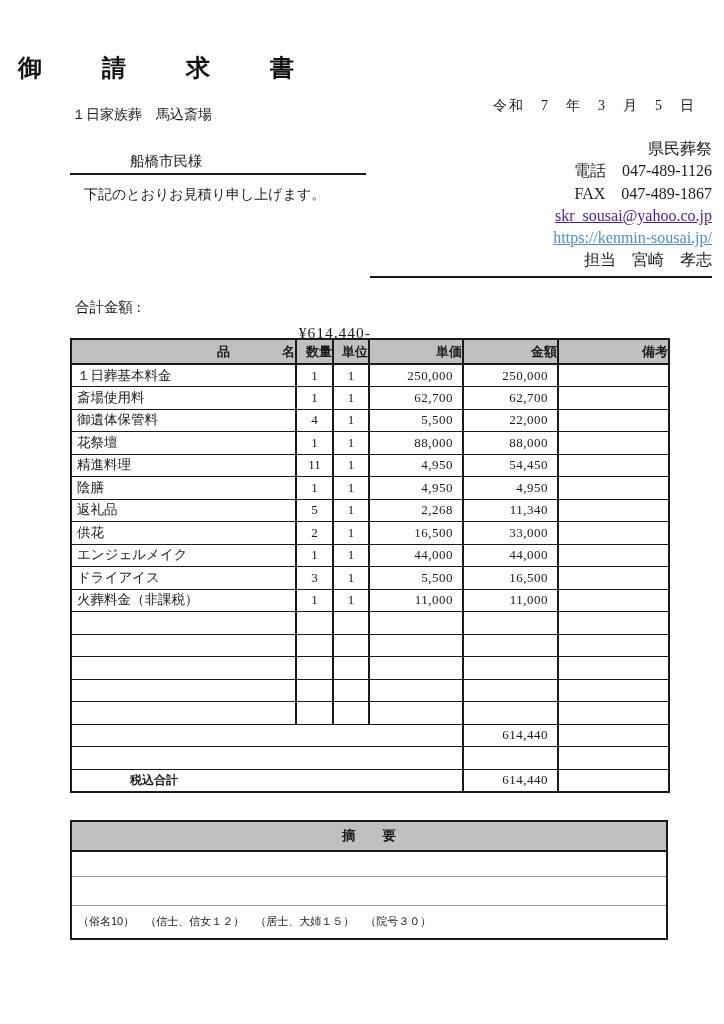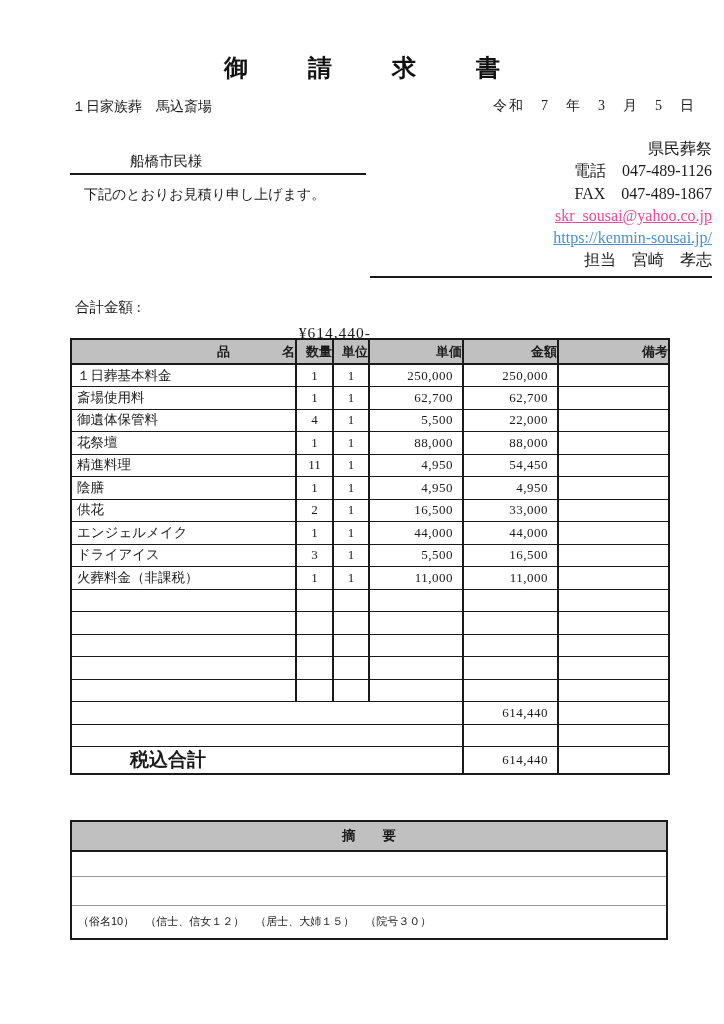--- a/index.html
+++ b/index.html
@@ -6,31 +6,31 @@
   html,body { background:#ffffff; }
   body {
     width:724px; height:1024px; position:relative; overflow:hidden;
     font-family:"Liberation Serif","DejaVu Serif",serif;
     color:#1a1a1a; font-size:14px;
   }
   .abs { position:absolute; }
 
   
   .doc-title {
-    top:52px; left:0; width:724px; text-align:center;
+    top:52px; left:0; width:724px; text-align:left;
     font-family:"Liberation Sans","DejaVu Sans",sans-serif;
     font-weight:bold; font-size:24px; letter-spacing:18px; text-indent:18px;
     color:#111;
   }
 
   
   .doc-date { top:97px; right:28px; font-size:14px; letter-spacing:2px; }
 
   
-  .project-line { top:98px; left:72px; font-size:14px; }
+  .project-line { top:106px; left:72px; font-size:14px; }
 
   
   .customer-block {
     top:152px; left:70px; width:296px;
     border-bottom:2px solid #1a1a1a; padding-bottom:2px;
   }
   .customer-name { padding-left:60px; font-size:14.5px; }
   .greeting { top:186px; left:84px; font-size:14px; }
 
   
@@ -72,21 +72,21 @@
   table.items tbody td { height:22.5px; }
   .c-name { text-align:left; padding-left:5px; font-size:13.5px; }
   .c-ctr  { text-align:center; }
   .c-num  { text-align:right; padding-right:9px; letter-spacing:0.5px; }
   .c-note {}
   tr.totals-sub td { height:22px; }
   tr.totals-gap td { height:17px; }
   tr.totals-final td { height:23px; }
   .lbl-total {
     font-family:"Liberation Sans","DejaVu Sans",sans-serif;
-    font-weight:bold; text-align:left; padding-left:58px; font-size:19px;
+    font-weight:bold; text-align:left; padding-left:58px; font-size:12px;
   }
 
   
   table.remarks {
     position:absolute; top:820px; left:70px; width:598px;
     border-collapse:collapse; table-layout:fixed; font-size:13px;
   }
   table.remarks th {
     background:#c0c0c0; height:30px;
     font-family:"Liberation Sans","DejaVu Sans",sans-serif;
@@ -115,21 +115,21 @@
 
   <div class="abs customer-block">
     <div class="customer-name">船橋市民様</div>
   </div>
   <div class="abs greeting">下記のとおりお見積り申し上げます。</div>
 
   <div class="abs company-block">
     <div class="line">県民葬祭</div>
     <div class="line">電話　047-489-1126</div>
     <div class="line">FAX　047-489-1867</div>
-    <div class="line"><a class="link" style="color: #ec4899; margin-top: 40px;">skr_sousai@yahoo.co.jp</a></div>
+    <div class="line"><a class="link" style="color: #4c1d95; margin-top: 40px;">skr_sousai@yahoo.co.jp</a></div>
     <div class="line"><a class="link" style="color: rgb(74, 144, 210);">https://kenmin-sousai.jp/</a></div>
     <div class="line">担当　宮崎　孝志</div>
   </div>
 
   <div class="abs total-line">合計金額 :</div>
   <div class="total-underline">¥614,440-</div>
 
   <table class="items">
     <colgroup>
       <col style="width:225px">
@@ -189,20 +189,28 @@
           <td class="c-num">4,950</td>
           <td class="c-num">54,450</td>
           <td class="c-note"></td>
         </tr>
         <tr>
           <td class="c-name">陰膳</td>
           <td class="c-ctr">1</td>
           <td class="c-ctr">1</td>
           <td class="c-num">4,950</td>
           <td class="c-num">4,950</td>
+          <td class="c-note"></td>
+        </tr>
+        <tr>
+          <td class="c-name">返礼品</td>
+          <td class="c-ctr">5</td>
+          <td class="c-ctr">1</td>
+          <td class="c-num">2,268</td>
+          <td class="c-num">11,340</td>
           <td class="c-note"></td>
         </tr>
         <tr>
           <td class="c-name">供花</td>
           <td class="c-ctr">2</td>
           <td class="c-ctr">1</td>
           <td class="c-num">16,500</td>
           <td class="c-num">33,000</td>
           <td class="c-note"></td>
         </tr>

